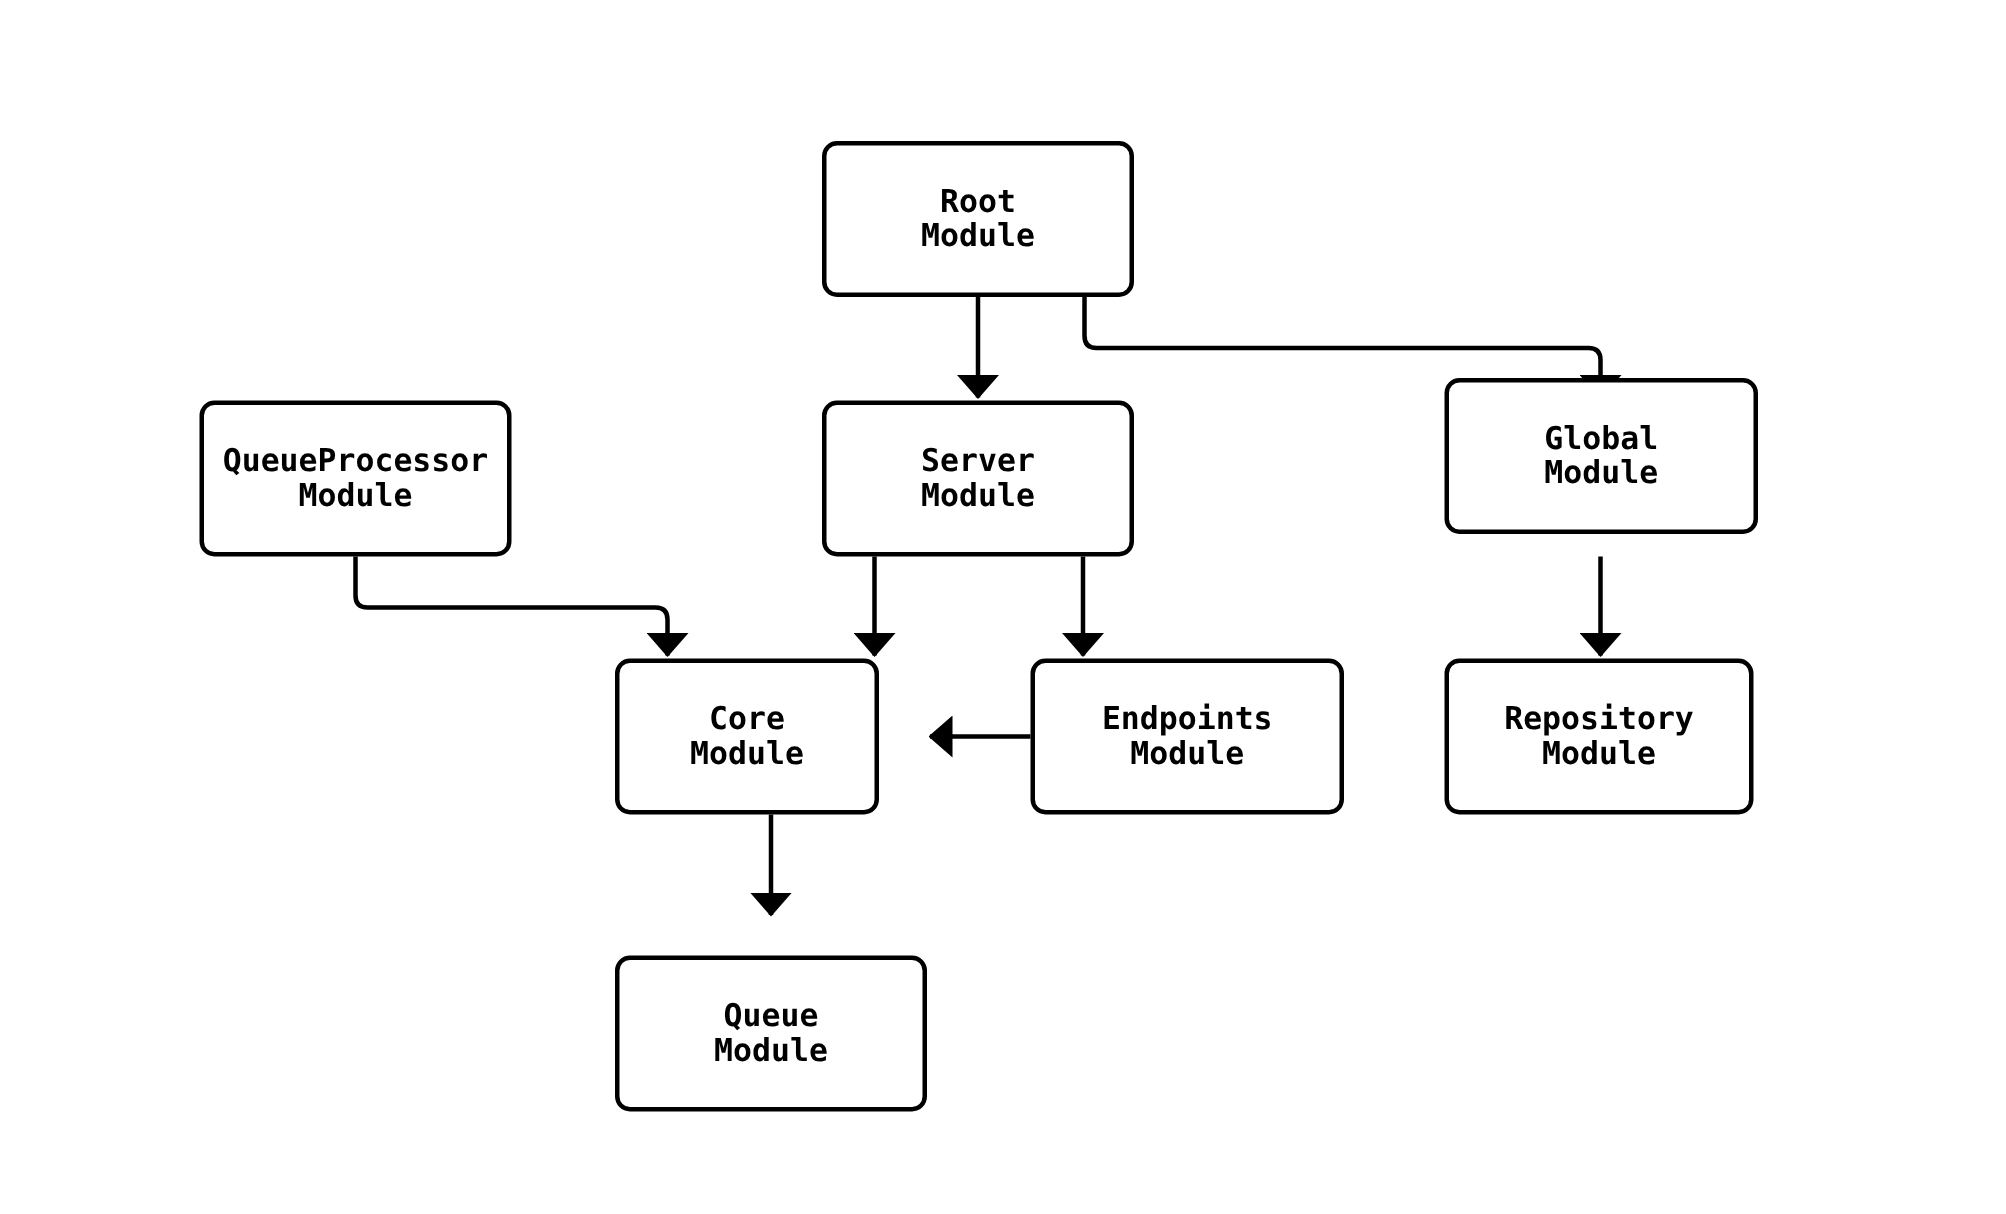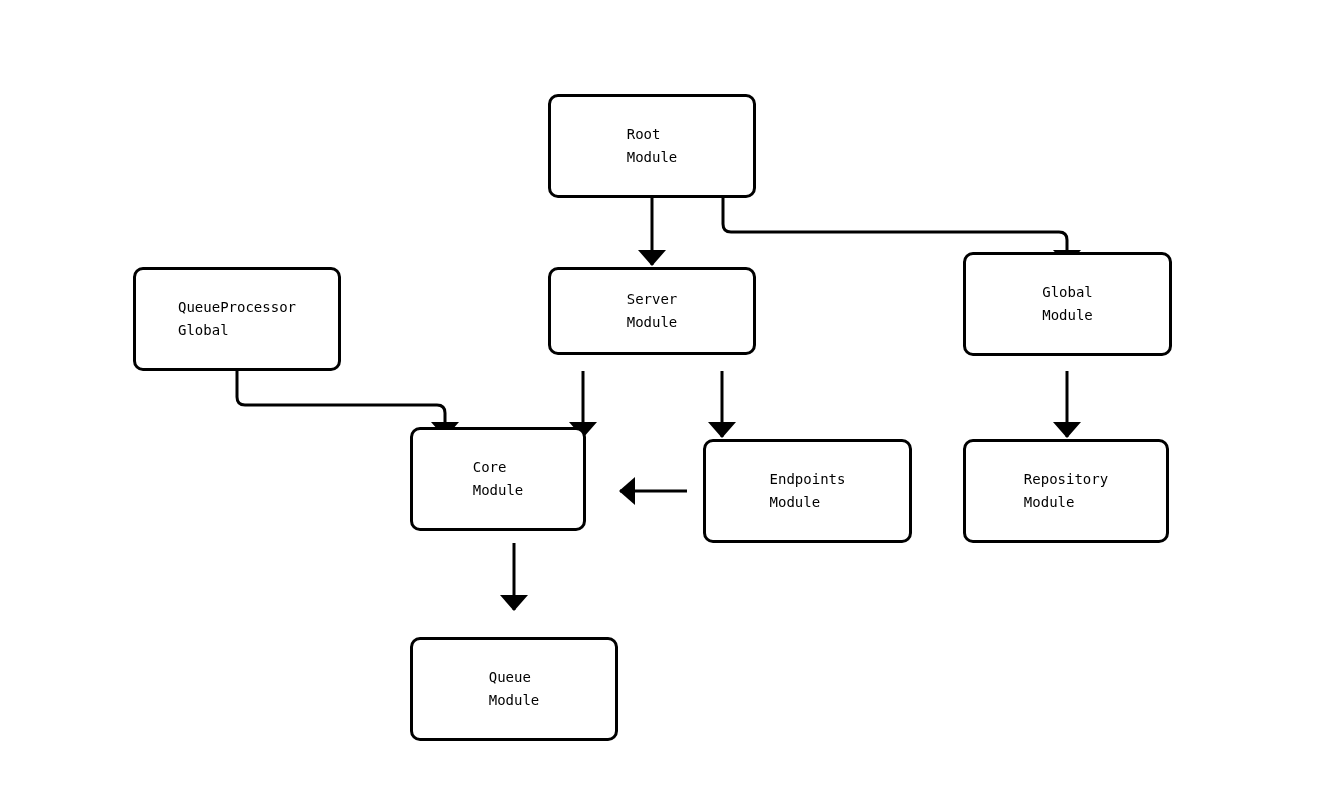--- a/index.html
+++ b/index.html
@@ -30,23 +30,23 @@
     box-sizing: border-box;
     border: 3px solid var(--stroke, #000000);
     border-radius: 10px;
     background: var(--node-fill, #ffffff);
     display: flex;
     align-items: center;
     justify-content: center;
   }
   .node .label {
     white-space: pre-line;
-    text-align: left;
-    font-weight: normal;
-    font-size: 14px;
+    text-align: center;
+    font-weight: bold;
+    font-size: 21px;
     line-height: 23px;
     color: var(--text, #000000);
   }
 </style>
 </head>
 <body>
 
 <div class="canvas">
 
   <svg id="edge-layer" width="1337" height="809">
@@ -65,39 +65,39 @@
       <path d="M514,543 L514,610" class="edge" marker-end="url(#arrow)"></path>
     </svg>
 
   <div class="node" style="left: 548px; top: 94px; width: 208px; height: 104px;">
     <span class="label">Root
 Module</span>
   </div>
 
   <div class="node" style="left: 133px; top: 267px; width: 208px; height: 104px;">
     <span class="label">QueueProcessor
-Global</span>
+Module</span>
   </div>
 
-  <div class="node" style="left: 548px; top: 267px; width: 208px; height: 88px;">
+  <div class="node" style="left: 548px; top: 267px; width: 208px; height: 104px;">
     <span class="label">Server
 Module</span>
   </div>
 
   <div class="node" style="left: 963px; top: 252px; width: 209px; height: 104px;">
     <span class="label">Global
 Module</span>
   </div>
 
-  <div class="node" style="left: 410px; top: 427px; width: 176px; height: 104px;">
+  <div class="node" style="left: 410px; top: 439px; width: 176px; height: 104px;">
     <span class="label">Core
 Module</span>
   </div>
 
-  <div class="node" style="left: 687px; top: 439px; width: 209px; height: 104px; margin-left: 16px;">
+  <div class="node" style="left: 687px; top: 439px; width: 209px; height: 104px;">
     <span class="label">Endpoints
 Module</span>
   </div>
 
   <div class="node" style="left: 963px; top: 439px; width: 206px; height: 104px;">
     <span class="label">Repository
 Module</span>
   </div>
 
   <div class="node" style="left: 410px; top: 637px; width: 208px; height: 104px;">

